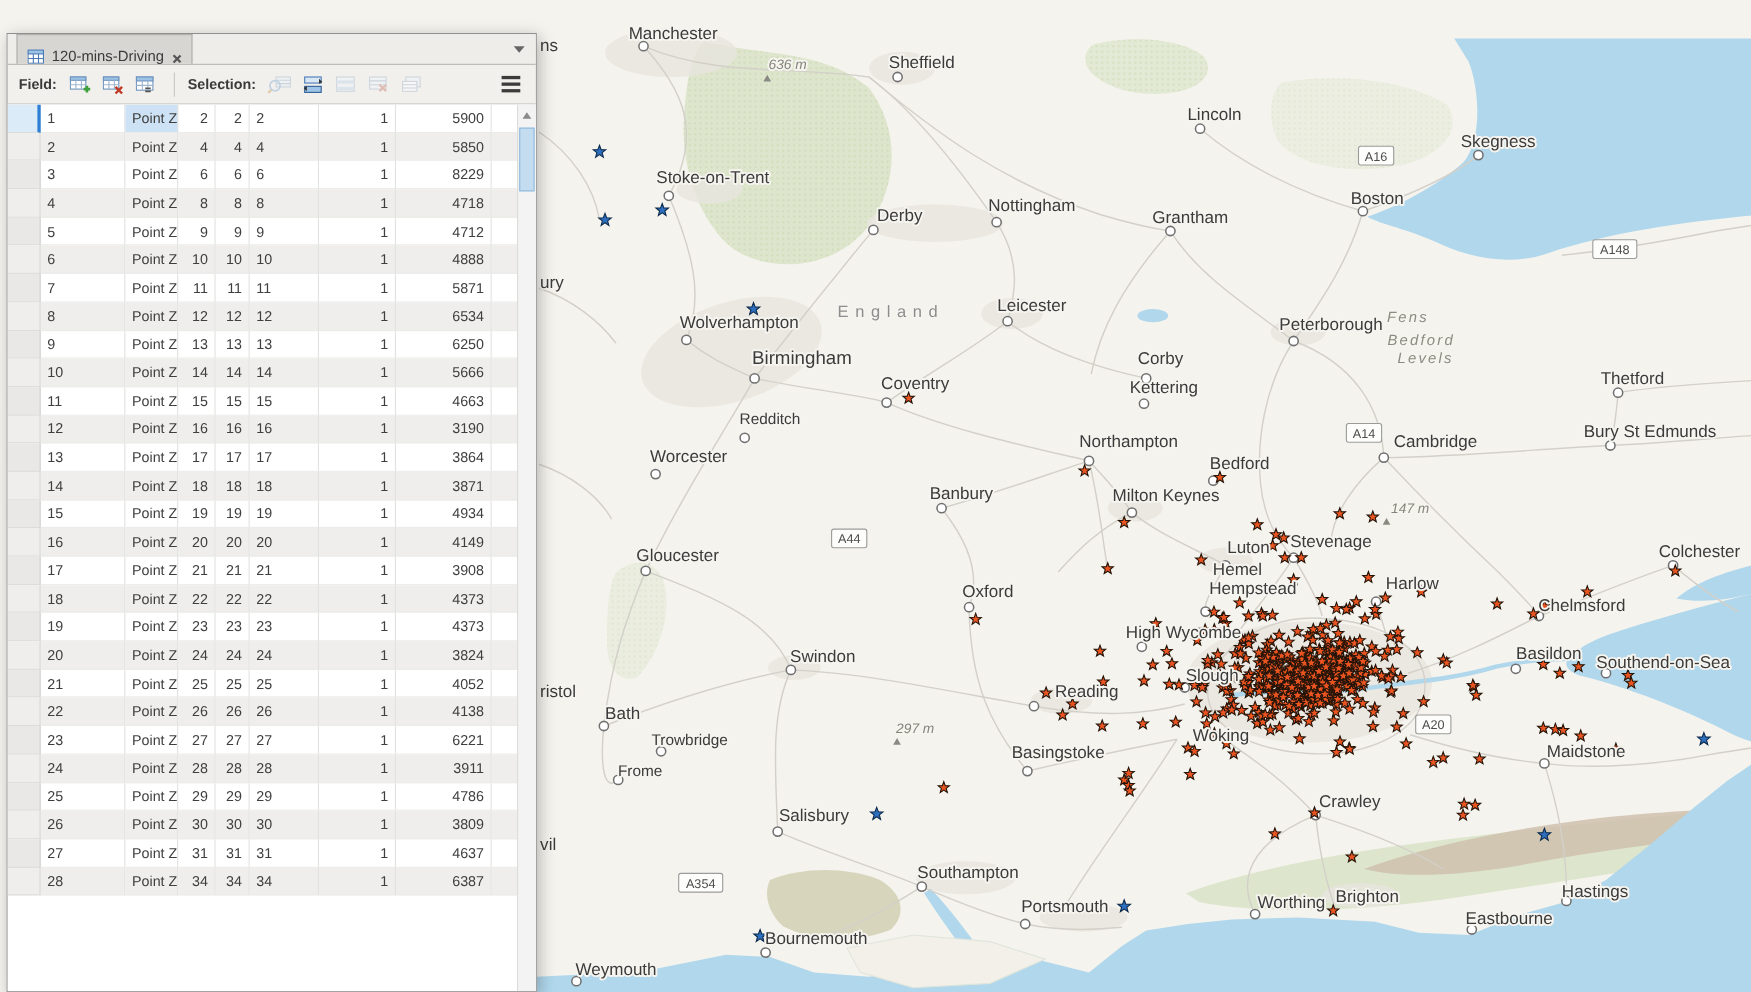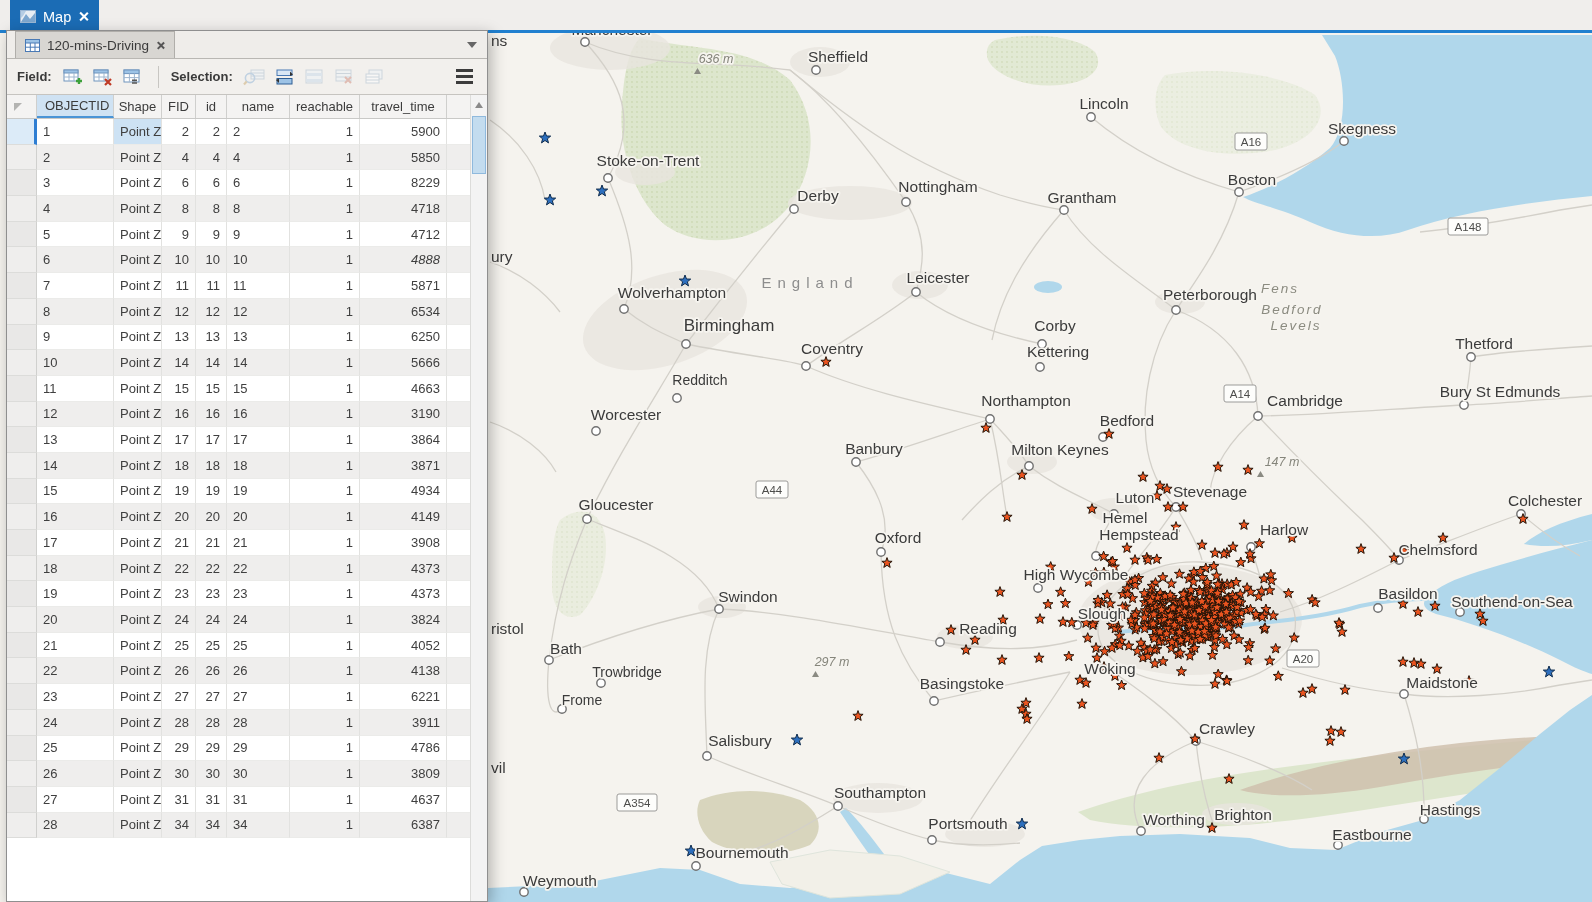--- a/index.html
+++ b/index.html
@@ -29,21 +29,21 @@
   .win-title .ttl { color:#6b6b6b; font-size:15px; flex:1; }
   .win-btn { width:30px; height:20px; display:flex; align-items:center; justify-content:center; cursor:pointer; }
   .btn-max i { display:block; width:11px; height:11px; border:1.6px solid #333; }
   .btn-close { position:relative; }
   .btn-close::before,.btn-close::after { content:""; position:absolute; width:1.8px; height:15px; background:#333; }
   .btn-close::before{ transform:rotate(45deg);} .btn-close::after{ transform:rotate(-45deg);}
 
   .doc-tabs { height:28px; position:relative; border-bottom:1px solid #b9b7b3; background:#efedea; }
   .doc-tab { position:absolute; left:8px; bottom:0; height:27px; padding:0 9px;
     background:#d8d6d2; border:1px solid #b0aeaa; border-bottom:none;
-    display:flex; align-items:center; gap:7px; font-size:13.5px; color:#3b3b3b; }
+    display:flex; align-items:flex-end; gap:7px; font-size:13.5px; color:#3b3b3b; }
   .doc-tab .xsm { position:relative; width:9px; height:9px; cursor:pointer; }
   .xsm::before,.xsm::after { content:""; position:absolute; left:4px; top:0; width:1.5px; height:9px; background:#555; }
   .xsm::before{transform:rotate(45deg);} .xsm::after{transform:rotate(-45deg);}
   .doc-tabs .chev { position:absolute; right:10px; top:11px; width:0; height:0;
     border-left:5px solid transparent; border-right:5px solid transparent; border-top:6px solid #666; cursor:pointer; }
 
   .toolbar { height:36px; display:flex; align-items:center; padding:0 10px;
     background:#f2f0ed; border-bottom:1px solid #c6c4c0; gap:6px; }
   .toolbar .lbl { font-size:13px; font-weight:bold; color:#3a3a3a; margin-right:2px; }
   .tbtn { width:26px; height:24px; display:flex; align-items:center; justify-content:center; cursor:pointer; border-radius:2px; }
@@ -933,31 +933,20 @@
         <text x="1296" y="330" text-anchor="middle" font-size="13.5" fill="#8b8b80" font-style="italic" letter-spacing="2" style="paint-order:stroke;stroke:#f6f4ef;stroke-width:3.5px;stroke-linejoin:round">Levels</text>
         <text x="716" y="63" text-anchor="middle" font-size="12.5" fill="#85857b" font-style="italic" style="paint-order:stroke;stroke:#f6f4ef;stroke-width:3.5px;stroke-linejoin:round">636 m</text>
         <path d="M694,74 l3.5,-6 l3.5,6 Z" fill="#8a8a82"></path>
         <text x="1282" y="466" text-anchor="middle" font-size="12.5" fill="#85857b" font-style="italic" style="paint-order:stroke;stroke:#f6f4ef;stroke-width:3.5px;stroke-linejoin:round">147 m</text>
         <path d="M1257,477 l3.5,-6 l3.5,6 Z" fill="#8a8a82"></path>
         <text x="832" y="666" text-anchor="middle" font-size="12.5" fill="#85857b" font-style="italic" style="paint-order:stroke;stroke:#f6f4ef;stroke-width:3.5px;stroke-linejoin:round">297 m</text>
         <path d="M812,677 l3.5,-6 l3.5,6 Z" fill="#8a8a82"></path>
       </g>
   </svg>
 
-  <div class="tabbar">
-    <div class="tab-map">
-      <svg width="16" height="13">
-        <rect x="0.5" y="0.5" width="15" height="12" fill="#e8eef4" stroke="#9bb7d4"></rect>
-        <polygon points="1,12 6,4 10,9 15,3 15,12" fill="#7da7cf"></polygon>
-        <polygon points="1,1 6,1 3,6 1,8" fill="#b5cde4"></polygon>
-      </svg>
-      <span>Map</span>
-      <span class="xmark"></span>
-    </div>
-  </div>
 
   <div class="win">
 
     <div class="doc-tabs">
       <div class="doc-tab">
         <svg width="15" height="13">
           <rect x="0.5" y="0.5" width="14" height="12" fill="#fff" stroke="#4a7ab5"></rect>
           <rect x="0.5" y="0.5" width="14" height="3.5" fill="#9dc3e6" stroke="#4a7ab5"></rect>
           <line x1="5.3" y1="4" x2="5.3" y2="12.5" stroke="#4a7ab5"></line>
           <line x1="10" y1="4" x2="10" y2="12.5" stroke="#4a7ab5"></line>
@@ -1050,33 +1039,20 @@
       <span class="spacer"></span>
       <span class="menu-btn">
           <i></i>
           <i></i>
           <i></i>
         </span>
     </div>
 
     <div class="grid">
       <div class="gmain">
-        <div class="ghead" id="thead">
-            <div class="corner">
-              <i></i>
-            </div>
-            <div class="hcell first hc-sel" style="width: 77px;">OBJECTID</div>
-            <div class="hcell" style="width: 48px;">Shape</div>
-            <div class="hcell" style="width: 34px;">FID</div>
-            <div class="hcell" style="width: 31px;">id</div>
-            <div class="hcell" style="width: 63px;">name</div>
-            <div class="hcell" style="width: 70px;">reachable</div>
-            <div class="hcell" style="width: 87px;">travel_time</div>
-            <div class="hcell" style="flex: 1 1 0%; border-right: none;"></div>
-          </div>
         <div id="tbody">
             <div class="grow odd cur">
               <div class="cell rowsel" style="width: 30px;"></div>
               <div class="cell" style="width: 77px;">1</div>
               <div class="cell selcell" style="width: 48px;">Point Z</div>
               <div class="cell num" style="width: 34px;">2</div>
               <div class="cell num" style="width: 31px;">2</div>
               <div class="cell" style="width: 63px;">2</div>
               <div class="cell num" style="width: 70px;">1</div>
               <div class="cell num" style="width: 87px;">5900</div>
@@ -1127,21 +1103,21 @@
               <div class="cell" style="flex: 1 1 0%; border-right: none;"></div>
             </div>
             <div class="grow even">
               <div class="cell rowsel" style="width: 30px;"></div>
               <div class="cell" style="width: 77px;">6</div>
               <div class="cell" style="width: 48px;">Point Z</div>
               <div class="cell num" style="width: 34px;">10</div>
               <div class="cell num" style="width: 31px;">10</div>
               <div class="cell" style="width: 63px;">10</div>
               <div class="cell num" style="width: 70px;">1</div>
-              <div class="cell num" style="width: 87px; font-style: italic;">4888</div>
+              <div class="cell num" style="width: 87px;">4888</div>
               <div class="cell" style="flex: 1 1 0%; border-right: none;"></div>
             </div>
             <div class="grow odd">
               <div class="cell rowsel" style="width: 30px;"></div>
               <div class="cell" style="width: 77px;">7</div>
               <div class="cell" style="width: 48px;">Point Z</div>
               <div class="cell num" style="width: 34px;">11</div>
               <div class="cell num" style="width: 31px;">11</div>
               <div class="cell" style="width: 63px;">11</div>
               <div class="cell num" style="width: 70px;">1</div>

